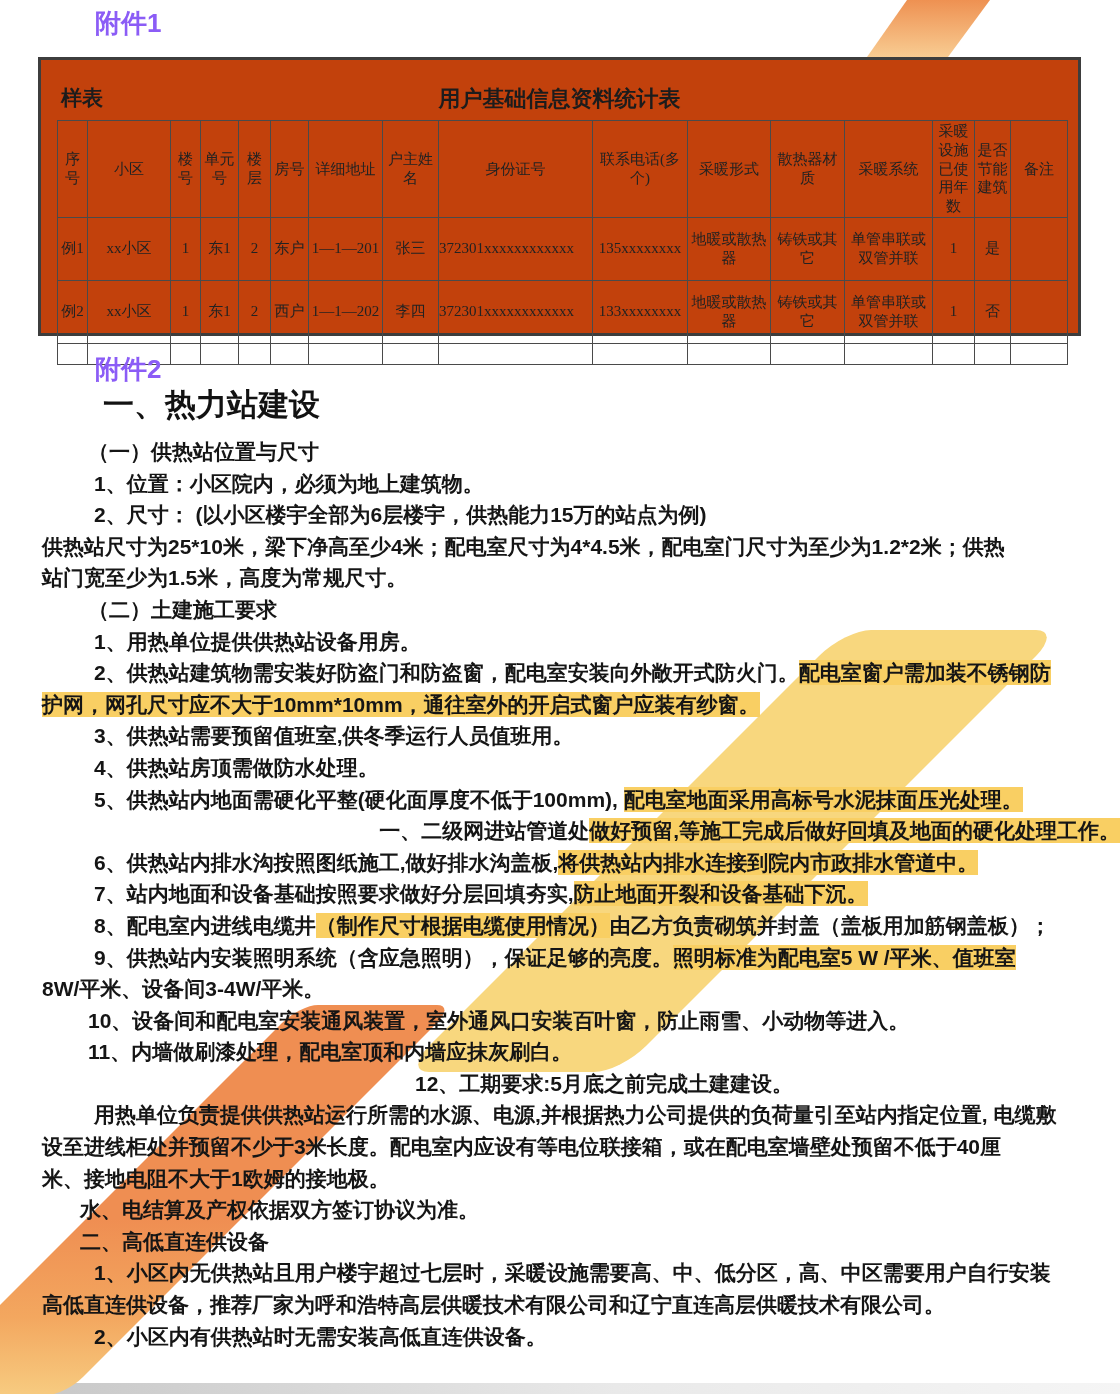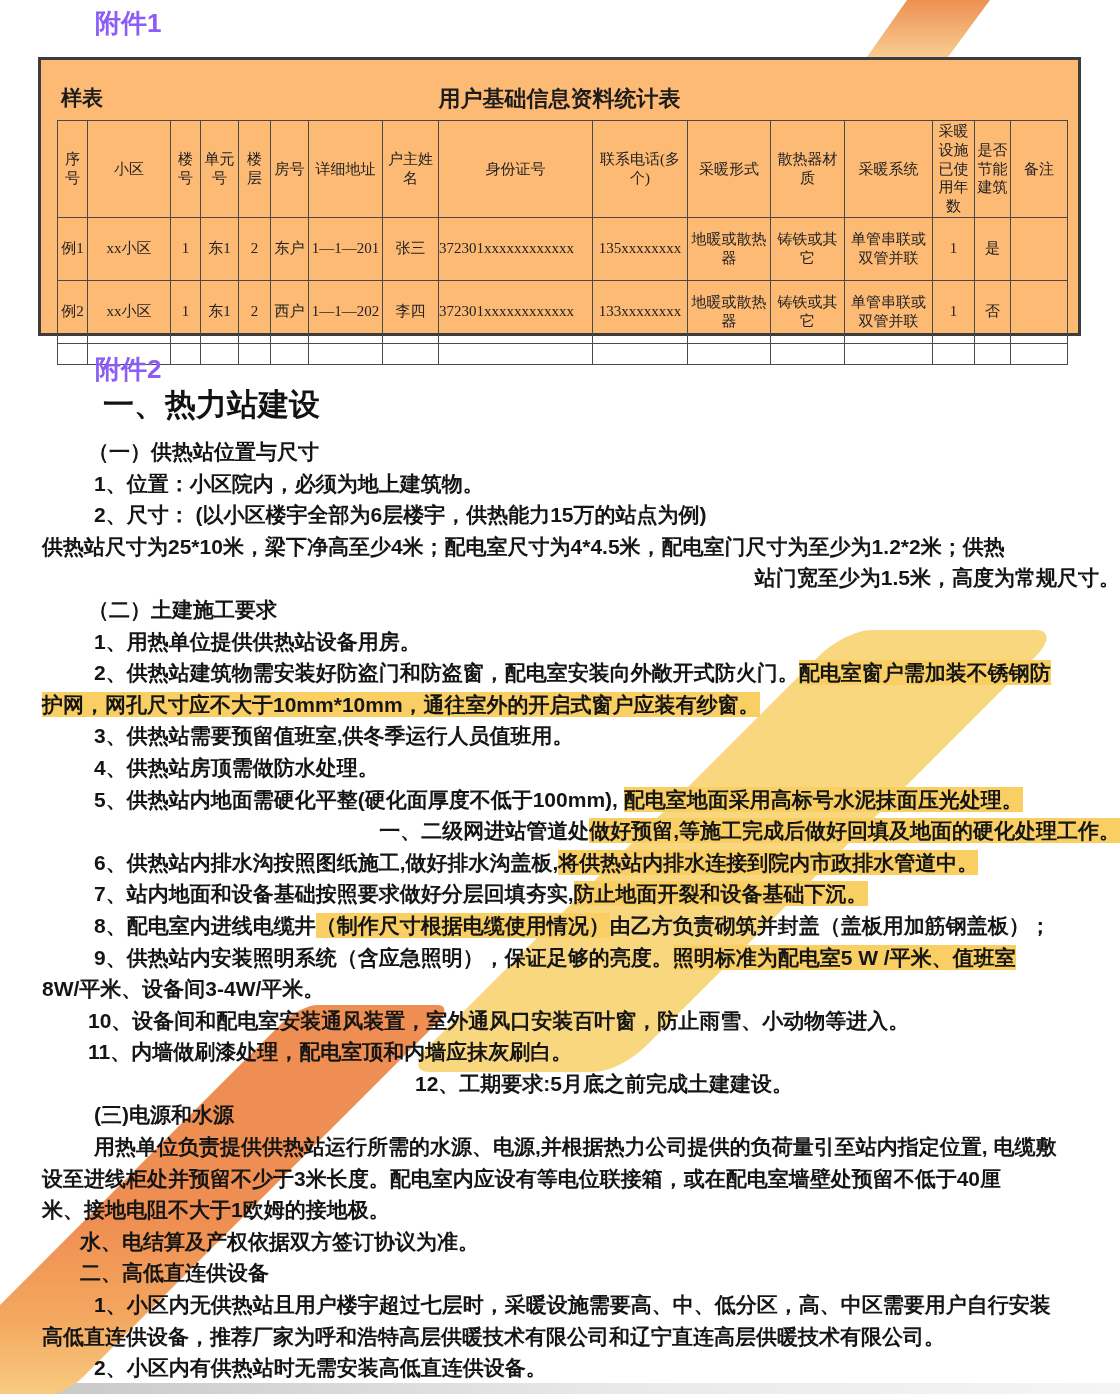--- a/index.html
+++ b/index.html
@@ -16,21 +16,21 @@
   #band-orange{position:absolute;left:300px;top:1005px;width:155px;height:390px;z-index:0;
        background:linear-gradient(to bottom,#ef8e52 55%,#f3a75f 80%,#f7cb80 100%);
        border-radius:18px;transform:skewX(-45deg);transform-origin:0 0;}
   
   .att-label{position:absolute;color:#8b5cf6;font-weight:700;font-size:26px;z-index:2;}
   #att1-label{left:95px;top:6px;}
   #att2-label{left:95px;top:352px;}
   #main-heading{position:absolute;left:103px;top:384px;font-size:31px;font-weight:700;color:#121212;z-index:2;}
   
   #sample-box{position:absolute;left:38px;top:57px;width:1037px;height:273px;border:3px solid #3d3d3d;
-       background:#fdba74;z-index:2;font-family:"Liberation Serif","DejaVu Serif",serif;}
+       background:#c2410c;z-index:2;font-family:"Liberation Serif","DejaVu Serif",serif;}
   #corner-label{position:absolute;left:20px;top:24px;font-size:21px;font-weight:700;color:#1c1c1c;}
   #table-title{position:absolute;left:0;top:24px;width:100%;text-align:center;font-size:22px;font-weight:700;color:#1c1c1c;}
   #info-table{position:absolute;left:16px;top:60px;width:1010px;border-collapse:collapse;table-layout:fixed;}
   #info-table th,#info-table td{border:1px solid #4a4a4a;font-size:15px;font-weight:400;color:#222;
        text-align:center;padding:1px 2px;word-break:break-all;line-height:1.25;}
   #info-table thead tr{height:64px;}
   #info-table .datarow{height:63px;}
   #info-table .emptyrow{height:21px;}
   #info-table .id-cell{text-align:left;padding-left:0;}
   
@@ -149,38 +149,37 @@
   </table>
 </div>
 
 <div id="att2-label" class="att-label">附件2</div>
 <div id="main-heading">一、热力站建设</div>
 <div id="lines">
     <div class="ln" style="padding-left: 46px;"><span class="">（一）供热站位置与尺寸</span></div>
     <div class="ln" style="padding-left: 52px;"><span class="">1、位置：小区院内，必须为地上建筑物。</span></div>
     <div class="ln" style="padding-left: 52px;"><span class="">2、尺寸： (以小区楼宇全部为6层楼宇，供热能力15万的站点为例)</span></div>
     <div class="ln" style="padding-left: 0px;"><span class="">供热站尺寸为25*10米，梁下净高至少4米；配电室尺寸为4*4.5米，配电室门尺寸为至少为1.2*2米；供热</span></div>
-    <div class="ln" style="padding-left: 0px; text-align: right;"><span class="">站门宽至少为1.5米，高度为常规尺寸。</span></div>
+    <div class="ln" style="padding-left: 0px;"><span class="">站门宽至少为1.5米，高度为常规尺寸。</span></div>
     <div class="ln" style="padding-left: 46px;"><span class="">（二）土建施工要求</span></div>
     <div class="ln" style="padding-left: 52px;"><span class="">1、用热单位提供供热站设备用房。</span></div>
     <div class="ln" style="padding-left: 52px;"><span class="">2、供热站建筑物需安装好防盗门和防盗窗，配电室安装向外敞开式防火门。</span><span class="hl">配电室窗户需加装不锈钢防</span></div>
     <div class="ln" style="padding-left: 0px;"><span class="hl">护网，网孔尺寸应不大于10mm*10mm，通往室外的开启式窗户应装有纱窗。</span></div>
     <div class="ln" style="padding-left: 52px;"><span class="">3、供热站需要预留值班室,供冬季运行人员值班用。</span></div>
     <div class="ln" style="padding-left: 52px;"><span class="">4、供热站房顶需做防水处理。</span></div>
     <div class="ln" style="padding-left: 52px;"><span class="">5、供热站内地面需硬化平整(硬化面厚度不低于100mm), </span><span class="hl">配电室地面采用高标号水泥抹面压光处理。</span></div>
     <div class="ln" style="padding-left: 0px; text-align: right;"><span class="">一、二级网进站管道处</span><span class="hl">做好预留,等施工完成后做好回填及地面的硬化处理工作。</span></div>
     <div class="ln" style="padding-left: 52px;"><span class="">6、供热站内排水沟按照图纸施工,做好排水沟盖板,</span><span class="hl">将供热站内排水连接到院内市政排水管道中。</span></div>
     <div class="ln" style="padding-left: 52px;"><span class="">7、站内地面和设备基础按照要求做好分层回填夯实,</span><span class="hl">防止地面开裂和设备基础下沉。</span></div>
     <div class="ln" style="padding-left: 52px;"><span class="">8、配电室内进线电缆井</span><span class="hl">（制作尺寸根据电缆使用情况）</span><span class="">由乙方负责砌筑并封盖（盖板用加筋钢盖板）；</span></div>
     <div class="ln" style="padding-left: 52px;"><span class="">9、供热站内安装照明系统（含应急照明），保证足够的亮度。</span><span class="hl">照明标准为配电室5 W /平米、值班室</span></div>
     <div class="ln" style="padding-left: 0px;"><span class="">8W/平米、设备间3-4W/平米。</span></div>
     <div class="ln" style="padding-left: 46px;"><span class="">10、设备间和配电室安装通风装置，室外通风口安装百叶窗，防止雨雪、小动物等进入。</span></div>
     <div class="ln" style="padding-left: 46px;"><span class="">11、内墙做刷漆处理，配电室顶和内墙应抹灰刷白。</span></div>
     <div class="ln" style="padding-left: 46px; text-align: center;"><span class="">12、工期要求:5月底之前完成土建建设。</span></div>
-    <div class="ln" style="padding-left: 52px;"><span class="">(三)电源和水源</span></div>
     <div class="ln" style="padding-left: 52px;"><span class="">用热单位负责提供供热站运行所需的水源、电源,并根据热力公司提供的负荷量引至站内指定位置, 电缆敷</span></div>
     <div class="ln" style="padding-left: 0px;"><span class="">设至进线柜处并预留不少于3米长度。配电室内应设有等电位联接箱，或在配电室墙壁处预留不低于40厘</span></div>
     <div class="ln" style="padding-left: 0px;"><span class="">米、接地电阻不大于1欧姆的接地极。</span></div>
     <div class="ln" style="padding-left: 38px;"><span class="">水、电结算及产权依据双方签订协议为准。</span></div>
     <div class="ln" style="padding-left: 38px;"><span class="">二、高低直连供设备</span></div>
     <div class="ln" style="padding-left: 52px;"><span class="">1、小区内无供热站且用户楼宇超过七层时，采暖设施需要高、中、低分区，高、中区需要用户自行安装</span></div>
     <div class="ln" style="padding-left: 0px;"><span class="">高低直连供设备，推荐厂家为呼和浩特高层供暖技术有限公司和辽宁直连高层供暖技术有限公司。</span></div>
     <div class="ln" style="padding-left: 52px;"><span class="">2、小区内有供热站时无需安装高低直连供设备。</span></div>
   </div>
 

